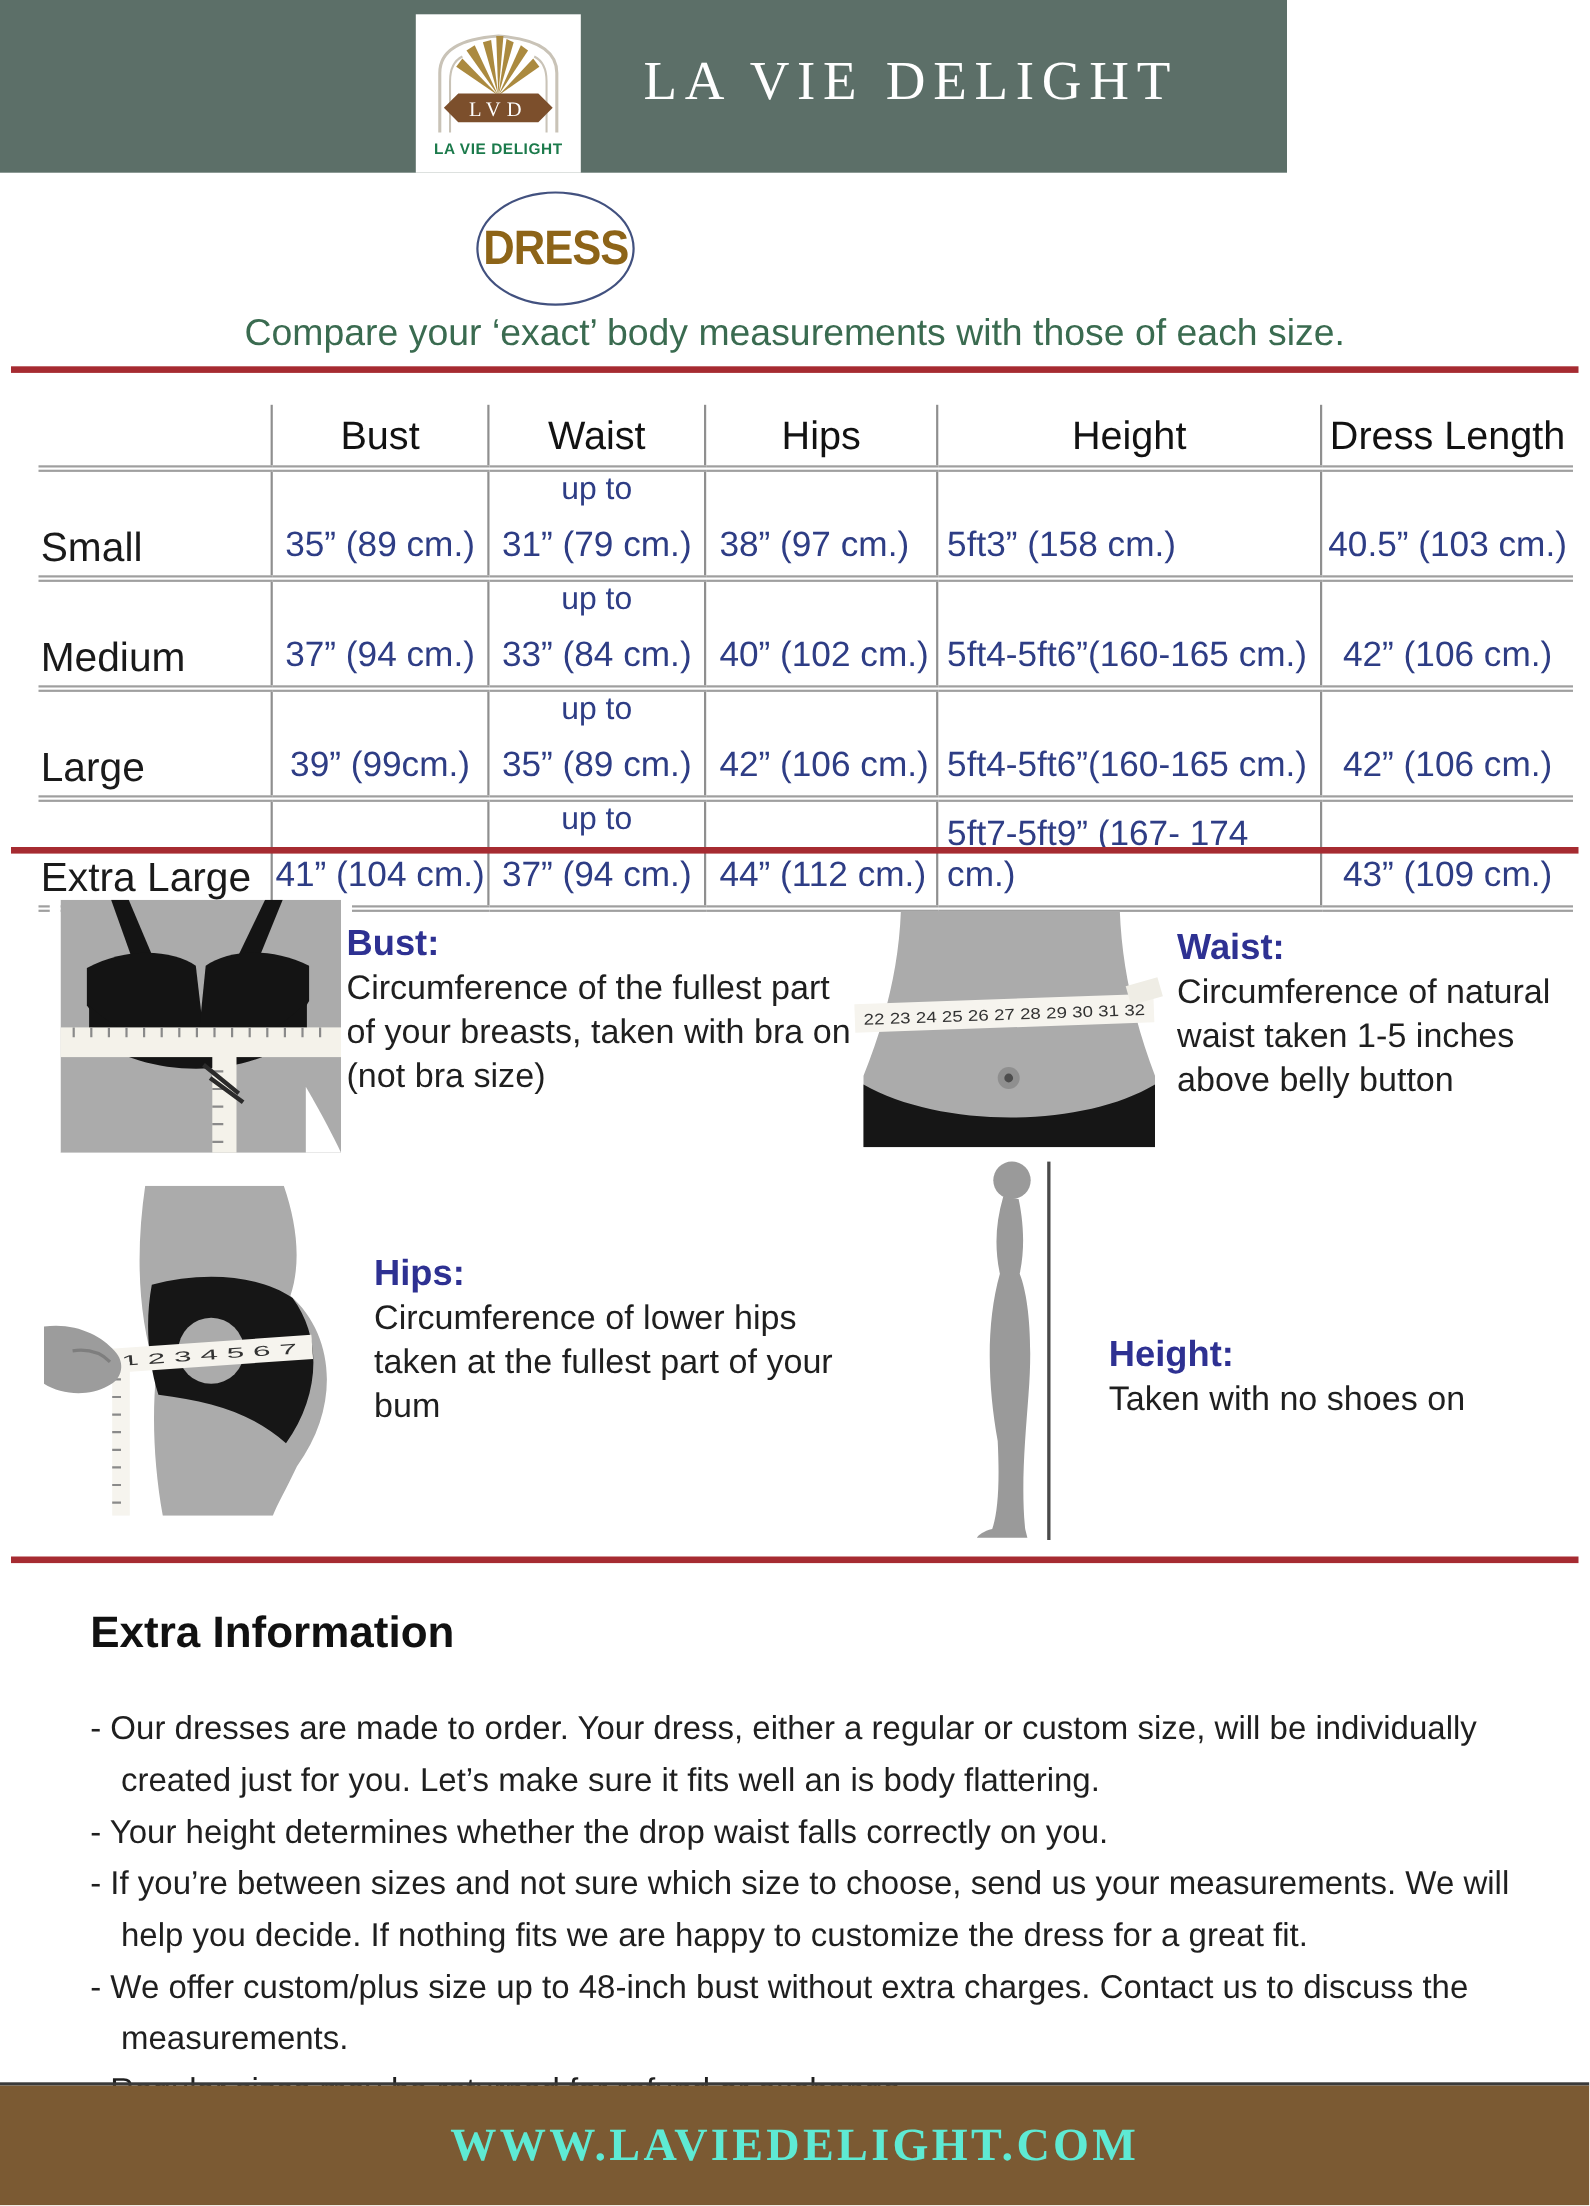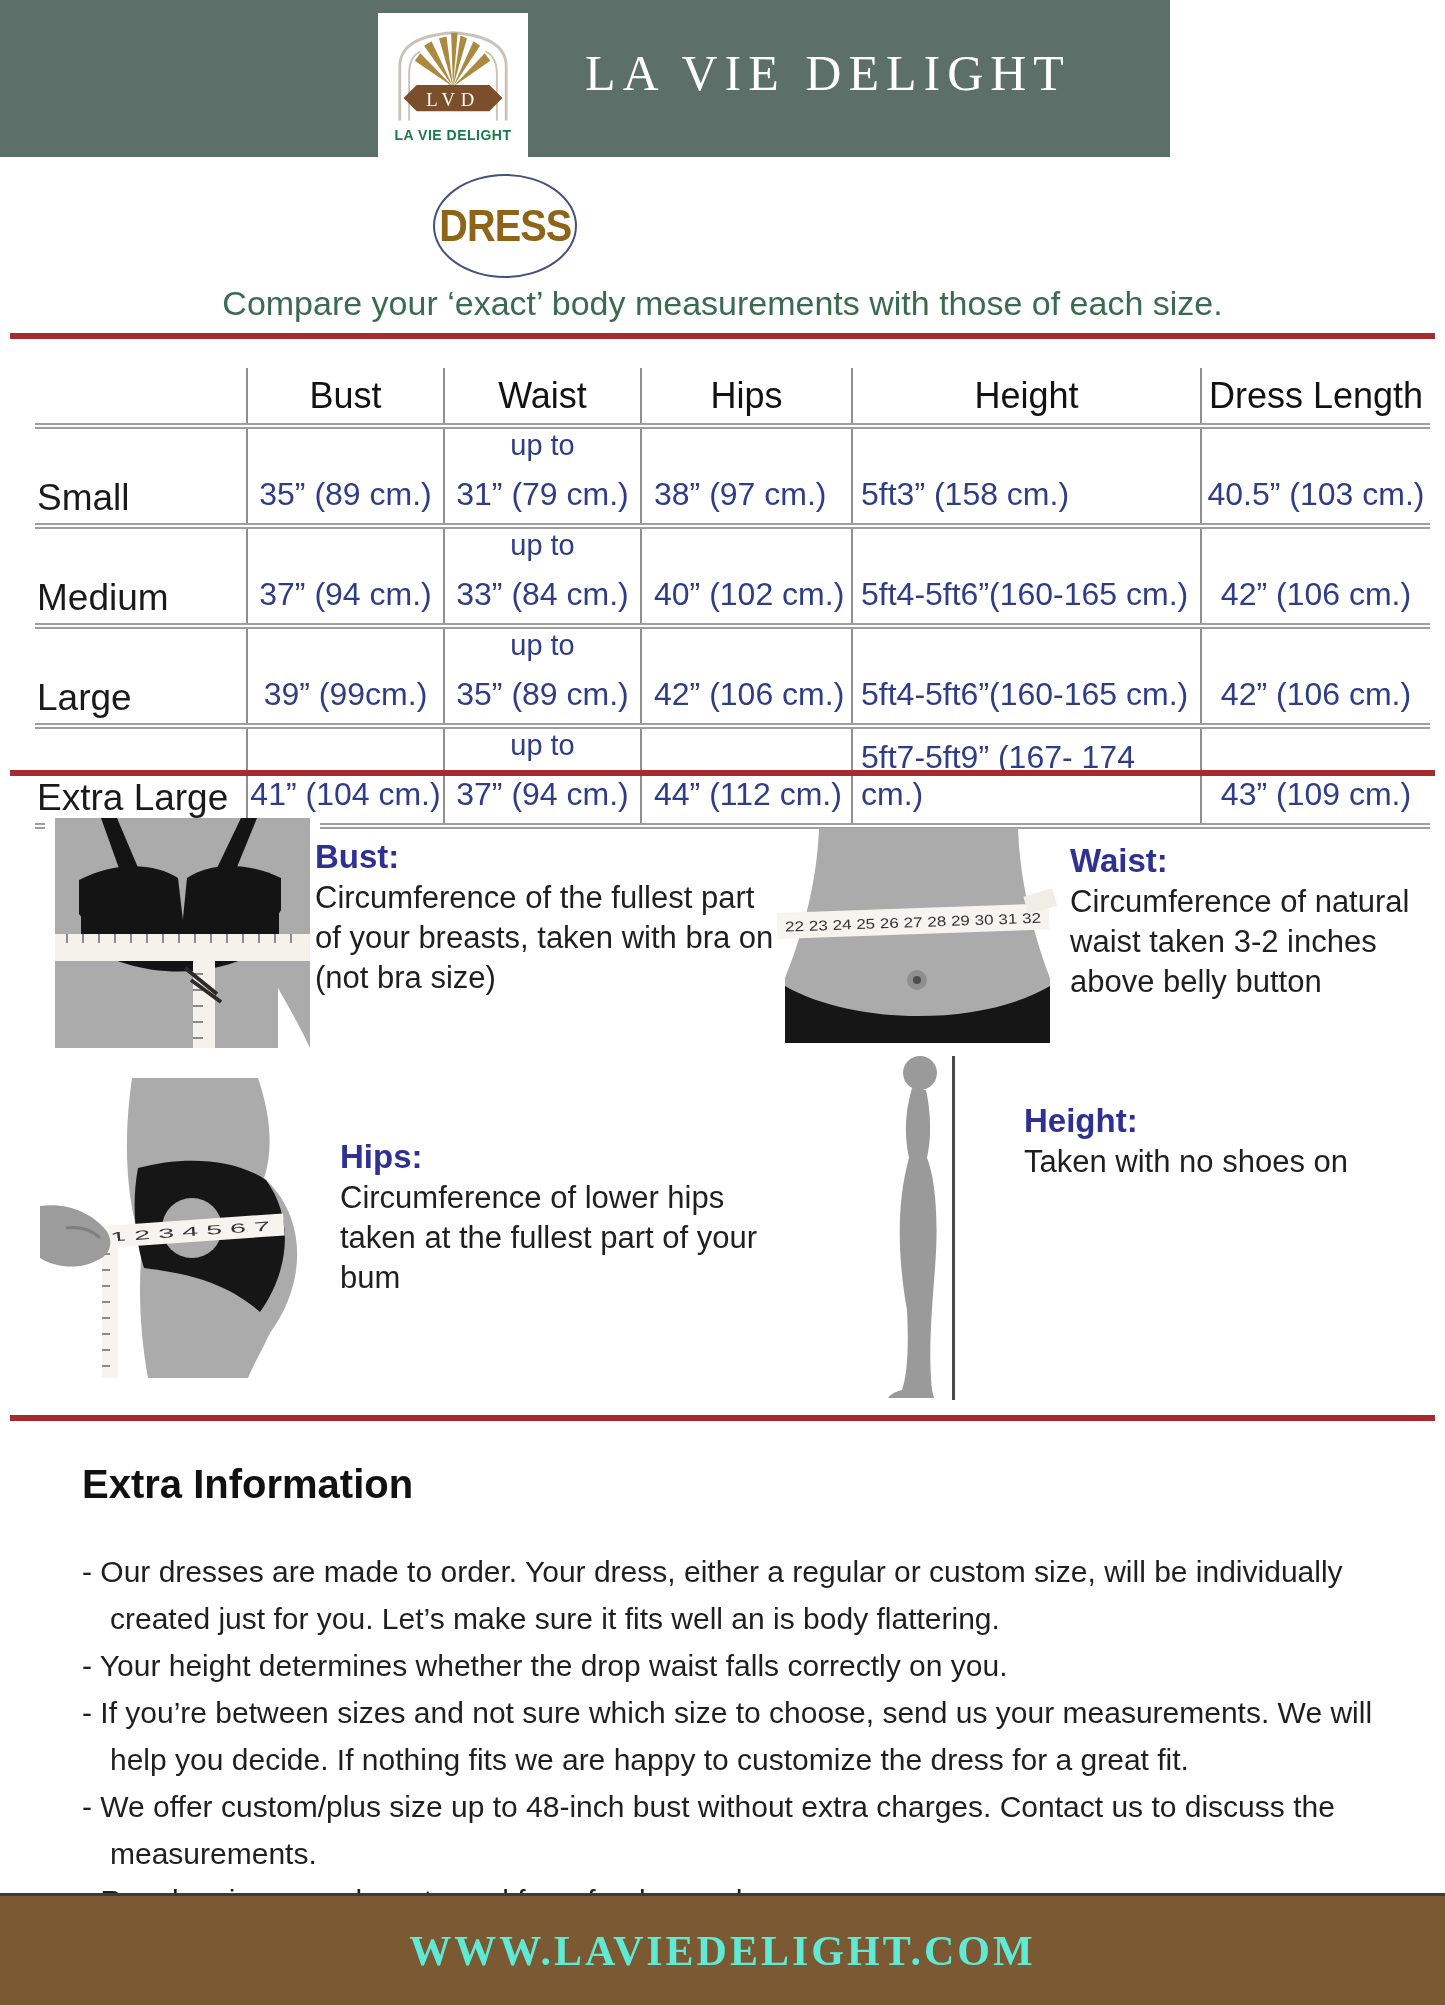--- a/index.html
+++ b/index.html
@@ -90,21 +90,21 @@
   .guide-desc  { font-size:31px; color:#1f1f1f; line-height:40px; }
 
   .bust-fig   { position:absolute; left:45px;  top:818px;  width:275px; height:230px; }
   .bust-text  { position:absolute; left:315px; top:838px;  width:460px; }
   .waist-fig  { position:absolute; left:775px; top:828px;  width:285px; height:215px; }
   .waist-text { position:absolute; left:1070px; top:842px; width:360px; }
   .hips-fig   { position:absolute; left:40px;  top:1078px; width:280px; height:300px; }
   .hips-text  { position:absolute; left:340px; top:1138px; width:430px; }
   .height-fig { position:absolute; left:880px; top:1052px; width:75px;  height:348px; }
   .height-rule{ position:absolute; left:952px; top:1056px; width:3px; height:344px; background:#4a4a4a; }
-  .height-text{ position:absolute; left:1008px; top:1102px; width:400px;margin-left:16px; }
+  .height-text{ position:absolute; left:1008px; top:1212px; width:400px; }
 
   
   .extra-heading {
     position:absolute; left:82px; top:1462px;
     font-size:40px; font-weight:bold; color:#111;
   }
   .extra-list {
     position:absolute; left:82px; top:1548px; width:1330px;
     font-size:30px; color:#1f1f1f; line-height:47px;
   }
@@ -251,21 +251,21 @@
     <g transform="rotate(-2 142 92)">
       <rect x="2" y="80" width="272" height="26" fill="#f6f4ee"></rect>
       <text x="10" y="99" font-size="14" fill="#333333" textLength="256" lengthAdjust="spacingAndGlyphs">22 23 24 25 26 27 28 29 30 31 32</text>
       <rect x="252" y="72" width="30" height="18" transform="rotate(-14 252 84)" fill="#efede5"></rect>
     </g>
     <circle cx="142" cy="152" r="10" fill="#8f8f8f"></circle>
     <circle cx="142" cy="152" r="4" fill="#4d4d4d"></circle>
   </svg>
   <div class="waist-text">
     <div class="guide-label">Waist:</div>
-    <div class="guide-desc">Circumference of natural waist taken 3-2 inches above belly button</div>
+    <div class="guide-desc">Circumference of natural waist taken 1-5 inches above belly button</div>
   </div>
 
   <svg class="hips-fig" viewBox="0 0 280 300">
     <path d="M92,0 L218,0 C230,35 234,70 224,100 C264,135 270,200 230,255 C220,276 212,290 208,300 L108,300 C100,255 98,210 102,170 C84,115 84,55 92,0 Z" fill="#ababab"></path>
     <path d="M98,90 C142,78 194,80 226,102 C254,140 250,192 220,234 C188,206 152,196 104,190 C94,158 92,122 98,90 Z" fill="#161616"></path>
     <circle cx="152" cy="150" r="30" fill="#ababab"></circle>
     <g transform="rotate(-4 150 152)">
       <rect x="58" y="142" width="186" height="22" fill="#f6f4ee"></rect>
       <text x="70" y="158" font-size="13" fill="#333333" textLength="160" lengthAdjust="spacingAndGlyphs">1 2 3 4 5 6 7</text>
     </g>

